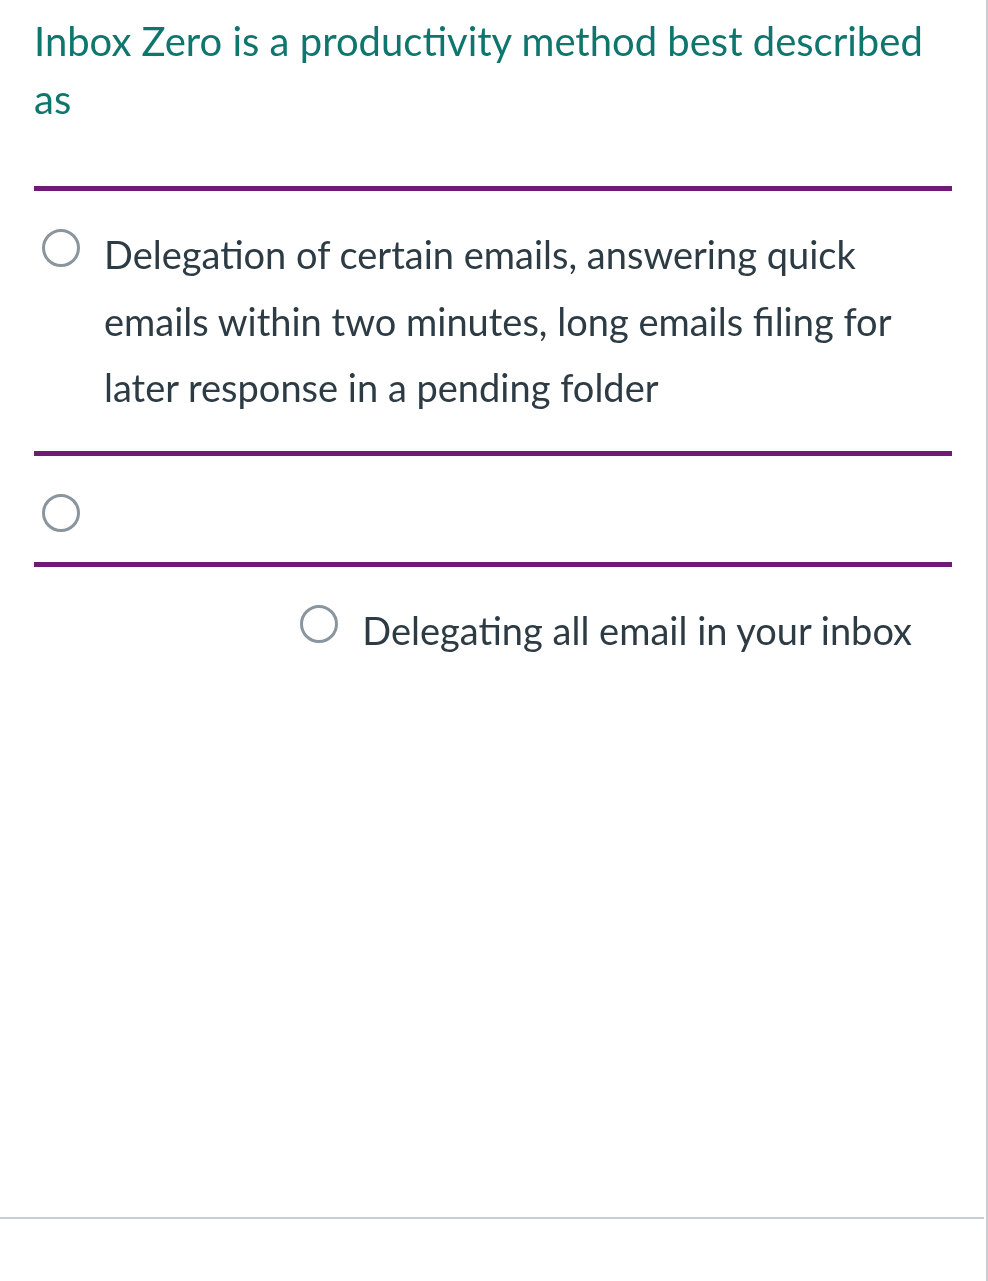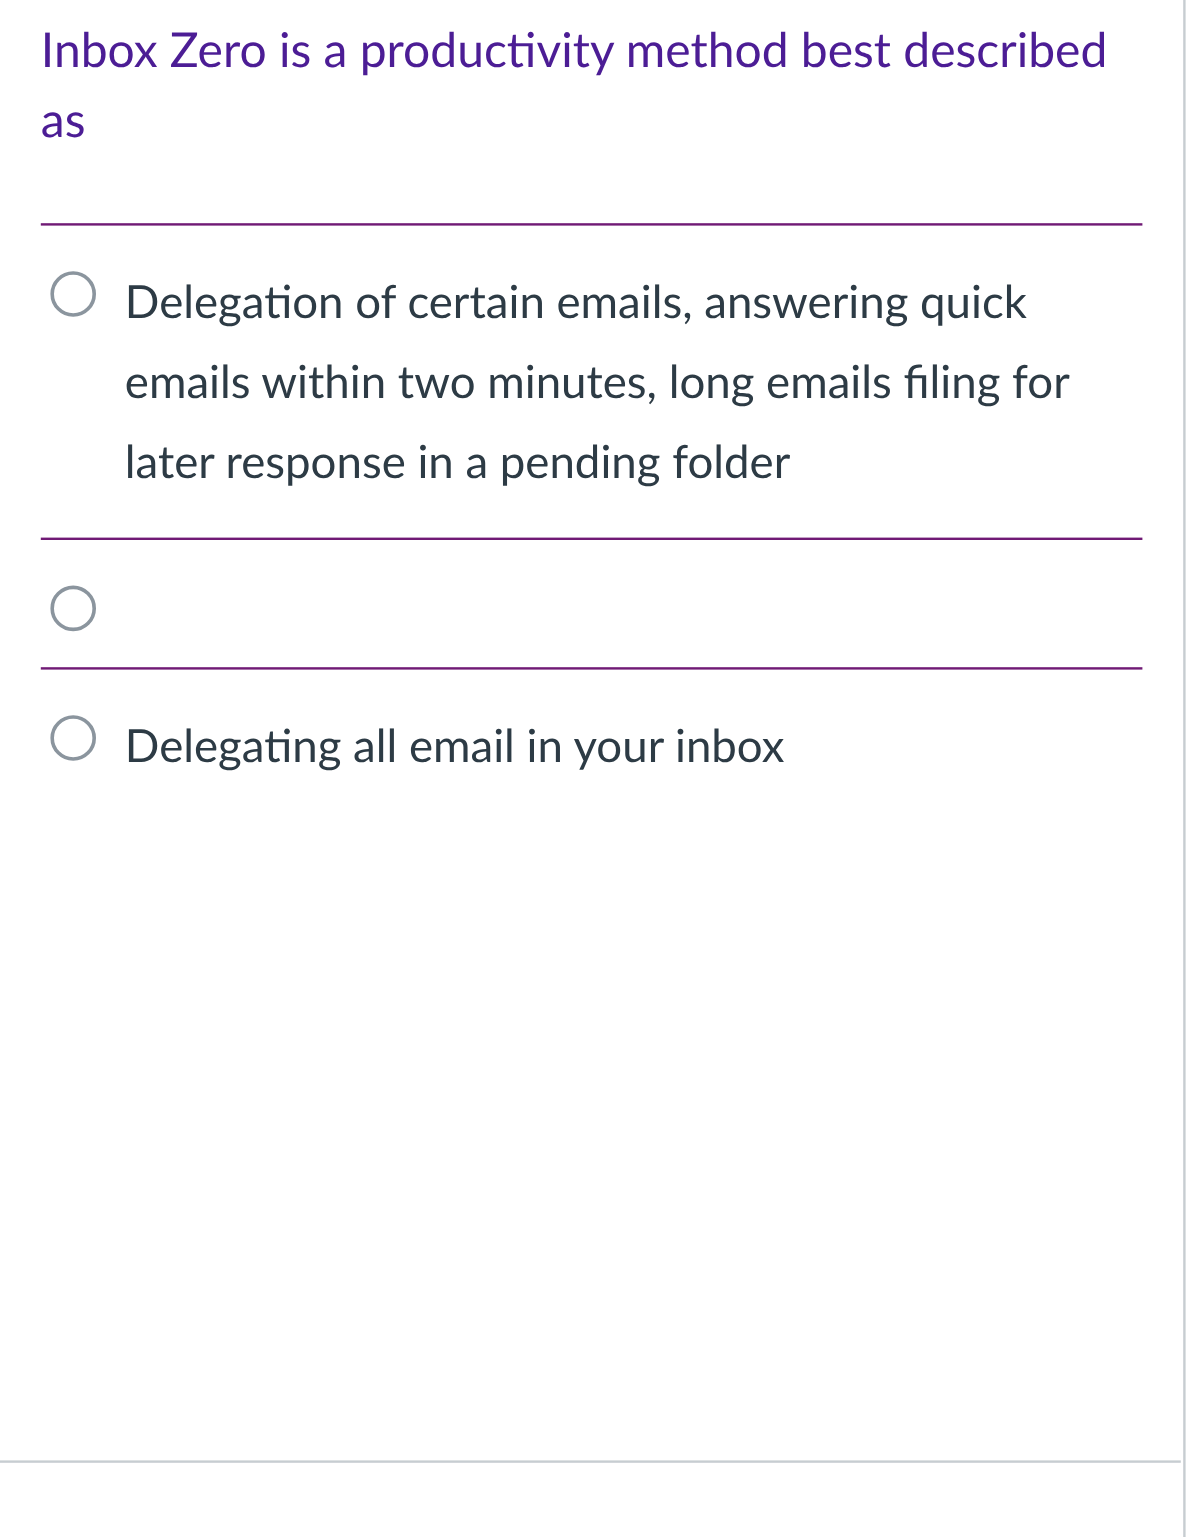--- a/index.html
+++ b/index.html
@@ -27,34 +27,35 @@
       left: 0;
       right: 0;
       bottom: 50px;
       height: 1px;
       pointer-events: none;
     }
     .question-text {
       font-size: 40px;
       font-weight: 400;
       line-height: 1.45;
-      color: #4c1d95;
+      color: #0f766e;
       margin-bottom: 58px;
     }
     .options {
       margin-top: 0;
     }
     .option {
       display: flex;
       align-items: flex-start;
       padding: 30px 0 30px 8px;
-      border-top: 2px solid #701a75;
+      border-top: 5px solid #701a75;
     }
     .option:last-child {
       padding-bottom: 30px;
+      justify-content: flex-end;
     }
     .radio {
       flex: 0 0 auto;
       width: 38px;
       height: 38px;
       border: 3px solid #8b959e;
       border-radius: 50%;
       background: #ffffff;
       margin-top: 8px;
       margin-right: 24px;

